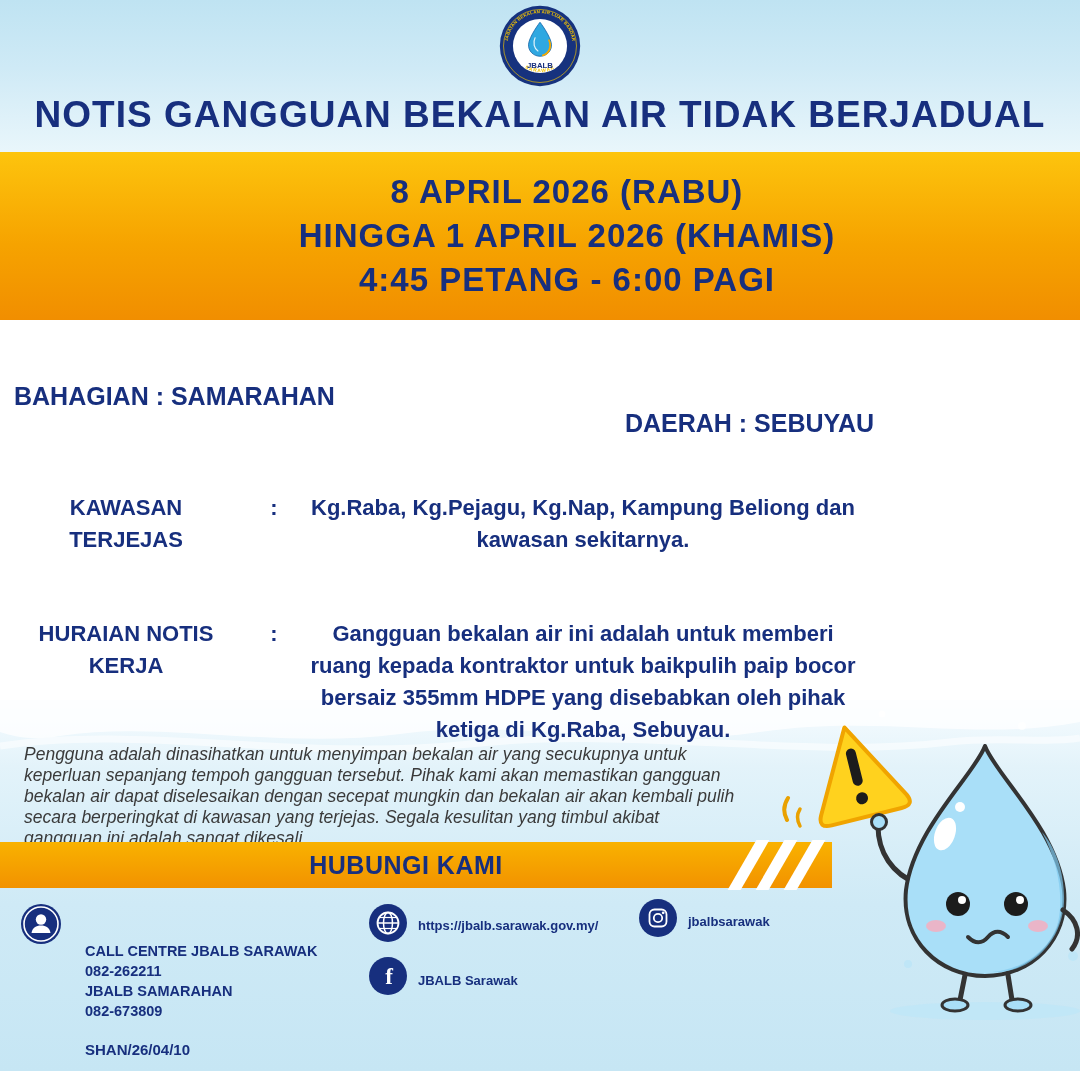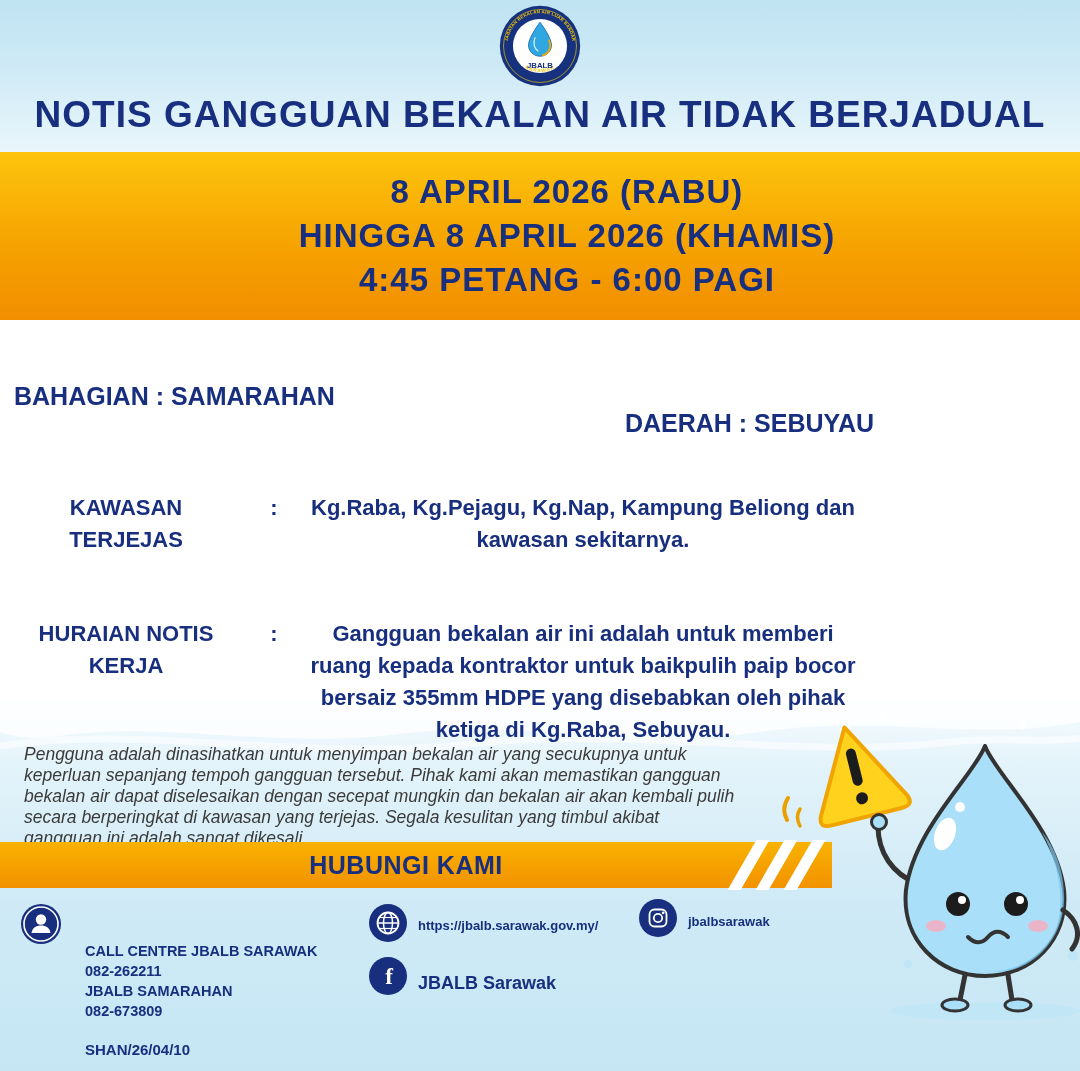--- a/index.html
+++ b/index.html
@@ -42,21 +42,21 @@
   .hubungi-title{width:812px;text-align:center;line-height:46px;font-size:25px;font-weight:700;color:#172F7E;letter-spacing:0.5px;}
   .stripe{position:absolute;top:-2px;height:50px;width:13px;background:#ffffff;transform:skewX(-30deg);}
   .stripe.s1{left:742px;}.stripe.s2{left:770px;}.stripe.s3{left:798px;}
 
   
   .contact{position:absolute;top:0;left:0;width:1080px;height:371px;z-index:3;}
   .icon{position:absolute;}
   .contact-text{position:absolute;font-weight:700;color:#172F7E;}
   .call-lines{top:241px;left:85px;font-size:14.5px;line-height:20px;}
   .website{top:218px;left:418px;font-size:13px;}
-  .fb{top:273px;left:418px;font-size:18px;}
+  .fb{top:273px;left:418px;font-size:13px;}
   .ig{top:214px;left:688px;font-size:13px;}
   .ref{top:341px;left:85px;font-size:15px;}
 
   
   .mascot{position:absolute;left:780px;top:712px;width:300px;height:310px;z-index:5;pointer-events:none;}
 </style>
 </head>
 <body>
 
 <div class="poster">
@@ -77,21 +77,21 @@
       <path d="M50,21 C50,21 37,38 36,48 C35.5,56 42,62.5 50,62.5 C58,62.5 64.5,56 64,48 C63,38 50,21 50,21 Z" fill="#2FA8E1" stroke="#1565A8" stroke-width="1"></path>
       <path d="M61,43 C64.5,51 61,59 53.5,61.5" fill="none" stroke="#F5A800" stroke-width="2.2" stroke-linecap="round"></path>
       <path d="M44,40 C41,46 43,53 47.5,56" fill="none" stroke="#ffffff" stroke-width="1.5" stroke-linecap="round" opacity="0.85"></path>
       <text x="50" y="76.5" text-anchor="middle" font-size="9.5" font-weight="bold" fill="#172F7E">JBALB</text>
     </svg>
     <div class="notice-title">NOTIS GANGGUAN BEKALAN AIR TIDAK BERJADUAL</div>
   </div>
 
   <div class="schedule">
     <div class="line">8 APRIL 2026 (RABU)</div>
-    <div class="line">HINGGA 8 APRIL 2026 (KHAMIS)</div>
+    <div class="line">HINGGA 1 APRIL 2026 (KHAMIS)</div>
     <div class="line">4:45 PETANG - 6:00 PAGI</div>
   </div>
 
   <div class="body-white">
     <div class="row-region">
       <div class="bahagian">BAHAGIAN : SAMARAHAN</div>
       <div class="daerah">DAERAH : SEBUYAU</div>
     </div>
 
     <div class="info-row kawasan">

